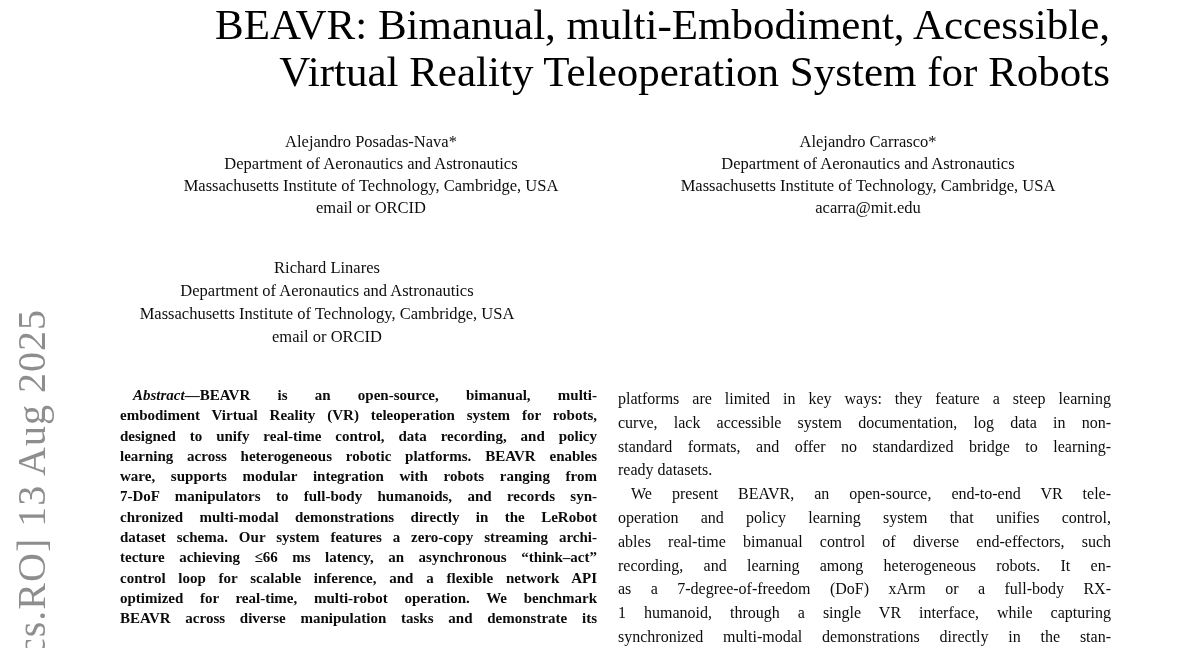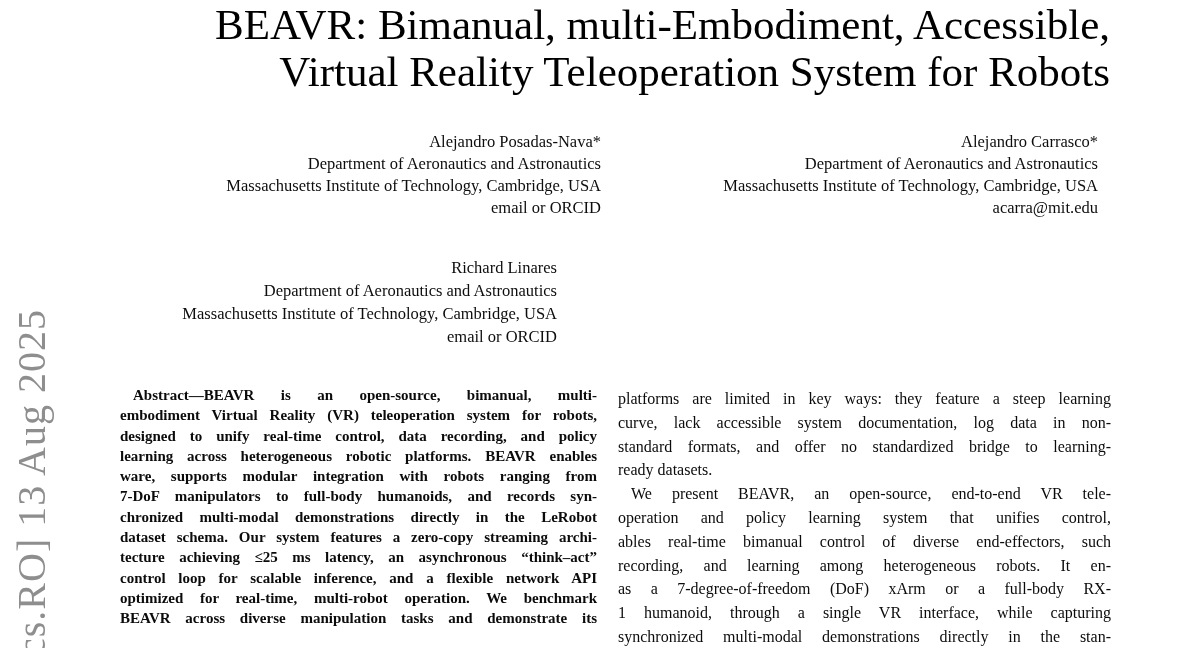--- a/index.html
+++ b/index.html
@@ -35,21 +35,21 @@
     width: 1000px;
     text-align: right;
     font-size: 43px;
     line-height: 47px;
     color: #000000;
   }
   
   .author-block {
     position: absolute;
     width: 460px;
-    text-align: right;
+    text-align: center;
     font-size: 16.5px;
     line-height: 22px;
     color: #0d0d0d;
   }
   .author-block .dept { }
   .author-block-a { left: 141px; top: 131px; }
   .author-block-b { left: 638px; top: 131px; }
   .author-block-c { left: 97px;  top: 256px; line-height: 23px; }
   
   .col {
@@ -72,21 +72,21 @@
     line-height: 23.8px;
     margin-left: 8px;
   }
   .tex-line {
     text-align: justify;
     text-align-last: justify;
     white-space: normal;
   }
   .tex-line.no-jfy { text-align-last: left; }
   .tex-line.indent { padding-left: 13px; }
-  .seg-i { }
+  .seg-i { font-style: italic; }
   .seg-b { font-weight: normal; }
 </style>
 </head>
 <body>
 
 <div class="arxiv-stamp" style="color: rgb(142, 142, 142);">cs.RO] 13 Aug 2025</div>
 
 <div class="paper-title">
   <div>BEAVR: Bimanual, multi-Embodiment, Accessible,</div>
   <div>Virtual Reality Teleoperation System for Robots</div>
@@ -115,21 +115,21 @@
 
 <div class="col col-left" id="col-left">
     <div class="tex-line indent"><span class="seg-i">Abstract</span><span>—BEAVR is an open-source, bimanual, multi-</span></div>
     <div class="tex-line"><span>embodiment Virtual Reality (VR) teleoperation system for robots,</span></div>
     <div class="tex-line"><span>designed to unify real-time control, data recording, and policy</span></div>
     <div class="tex-line"><span>learning across heterogeneous robotic platforms. BEAVR enables</span></div>
     <div class="tex-line"><span>ware, supports modular integration with robots ranging from</span></div>
     <div class="tex-line"><span>7-DoF manipulators to full-body humanoids, and records syn-</span></div>
     <div class="tex-line"><span>chronized multi-modal demonstrations directly in the LeRobot</span></div>
     <div class="tex-line"><span>dataset schema. Our system features a zero-copy streaming archi-</span></div>
-    <div class="tex-line"><span>tecture achieving ≤25 ms latency, an asynchronous “think–act”</span></div>
+    <div class="tex-line"><span>tecture achieving ≤66 ms latency, an asynchronous “think–act”</span></div>
     <div class="tex-line"><span>control loop for scalable inference, and a flexible network API</span></div>
     <div class="tex-line"><span>optimized for real-time, multi-robot operation. We benchmark</span></div>
     <div class="tex-line"><span>BEAVR across diverse manipulation tasks and demonstrate its</span></div>
   </div>
 <div class="col col-right" id="col-right">
     <div class="tex-line"><span>platforms are limited in key ways: they feature a steep learning</span></div>
     <div class="tex-line"><span>curve, lack accessible system documentation, log data in non-</span></div>
     <div class="tex-line"><span>standard formats, and offer no standardized bridge to learning-</span></div>
     <div class="tex-line no-jfy"><span>ready datasets.</span></div>
     <div class="tex-line indent"><span>We present </span><span class="seg-b">BEAVR</span><span>, an open-source, end-to-end VR tele-</span></div>

